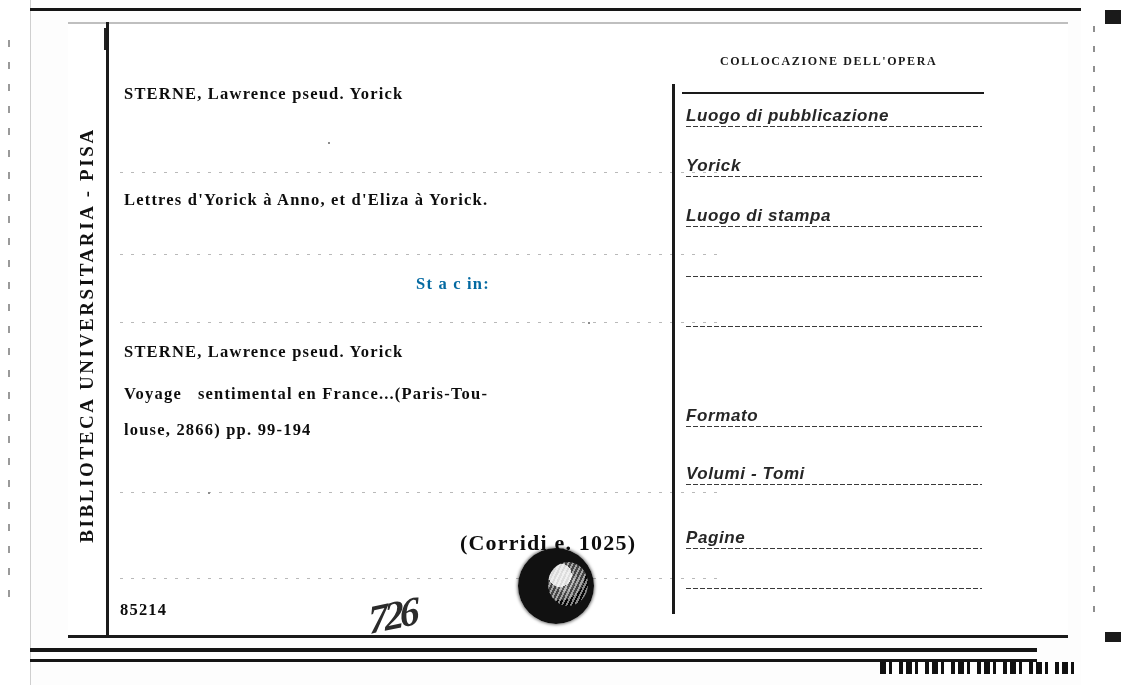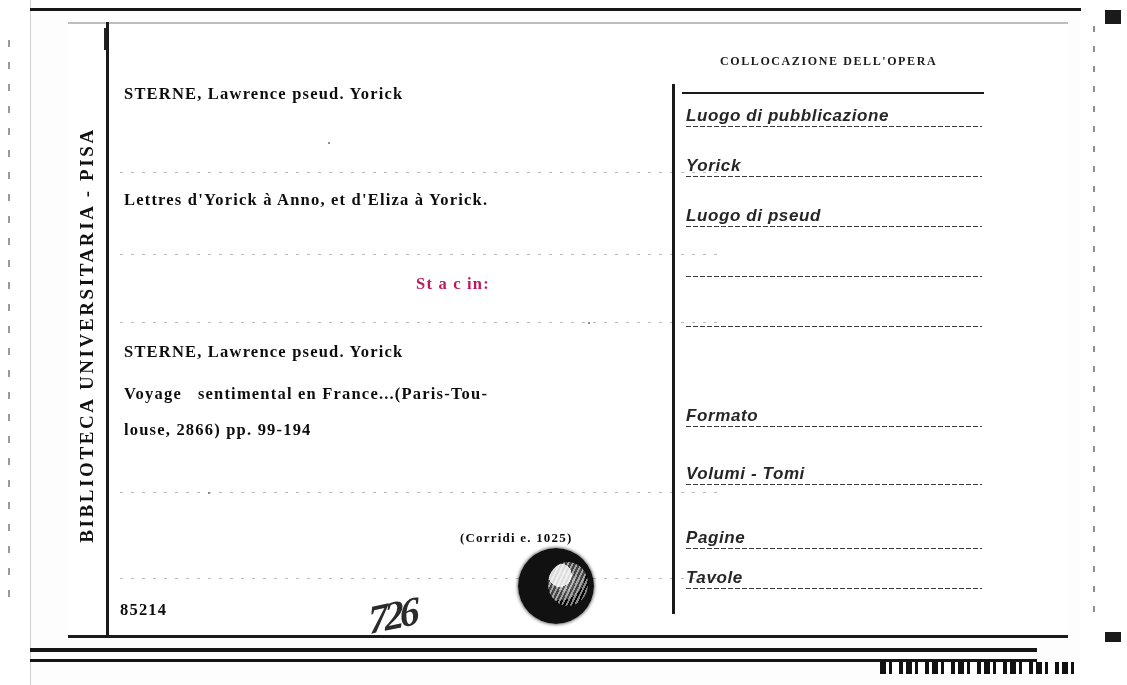--- a/index.html
+++ b/index.html
@@ -137,25 +137,25 @@
     letter-spacing: 1.2px;
     color: #0d0d0d;
     white-space: pre;
   }
   .typed.author-head { left: 56px;  top: 62px; }
   .typed.title       { left: 56px;  top: 168px; }
   .typed.in-label    { left: 348px; top: 252px; }
   .typed.src-1       { left: 56px;  top: 320px; }
   .typed.src-2       { left: 56px;  top: 362px; }
   .typed.src-3       { left: 56px;  top: 398px; }
-  .typed.paren       { left: 392px; top: 508px; font-size: 13px; }
+  .typed.paren       { left: 392px; top: 508px; font-size: 22px; }
   .typed.shelfmark   { left: 52px;  top: 578px; }
 
   
-  .faint  { color: #be185d; }
+  .faint  { color: #0369a1; }
 
   
   .pencil {
     position: absolute;
     left: 300px; top: 570px;
     font-family: "Liberation Serif", serif;
     font-size: 40px;
     font-style: italic;
     font-weight: bold;
     color: #2b2b2b;
@@ -309,21 +309,21 @@
 
     <div class="panel-row" style="top:22px">
       <div class="row-label">Luogo di pubblicazione</div>
       <div class="row-line"></div>
     </div>
     <div class="panel-row" style="top:72px">
       <div class="row-label">Yorick</div>
       <div class="row-line"></div>
     </div>
     <div class="panel-row" style="top:122px">
-      <div class="row-label">Luogo di pseud</div>
+      <div class="row-label">Luogo di stampa</div>
       <div class="row-line"></div>
     </div>
     <div class="panel-row" style="top:172px">
       <div class="row-line"></div>
     </div>
     <div class="panel-row" style="top:222px">
       <div class="row-line"></div>
     </div>
     <div class="panel-row" style="top:322px">
       <div class="row-label">Formato</div>
@@ -331,18 +331,17 @@
     </div>
     <div class="panel-row" style="top:380px">
       <div class="row-label">Volumi - Tomi</div>
       <div class="row-line"></div>
     </div>
     <div class="panel-row" style="top:444px">
       <div class="row-label">Pagine</div>
       <div class="row-line"></div>
     </div>
     <div class="panel-row" style="top:484px">
-      <div class="row-label">Tavole</div>
       <div class="row-line"></div>
     </div>
   </div>
 
 </div>
 
 </body></html>

